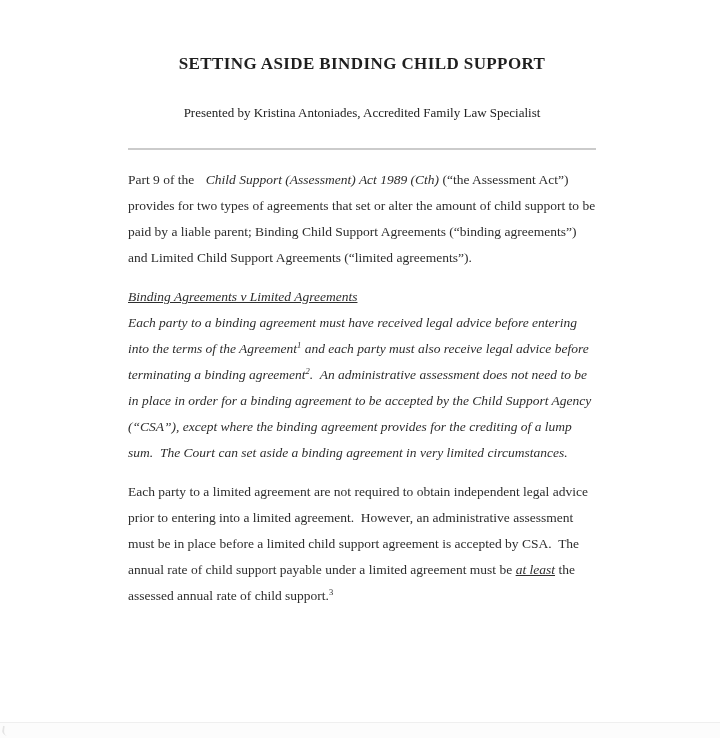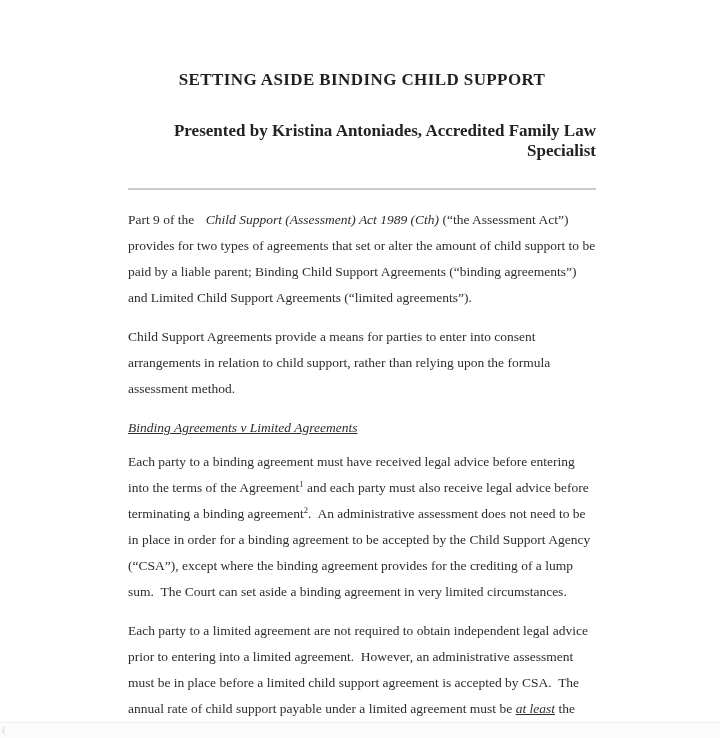--- a/index.html
+++ b/index.html
@@ -12,34 +12,34 @@
     width: 720px;
     height: 738px;
     background: #ffffff;
     overflow: hidden;
     font-family: "Liberation Serif", "DejaVu Serif", serif;
   }
   .content {
     padding: 46px 124px 0 128px;
   }
   h1.doc-title {
-    margin: 16px;
+    margin: 0;
     text-align: center;
     font-size: 17px;
     line-height: 35px;
     font-weight: bold;
     letter-spacing: 0.4px;
     color: #1f1f1f;
   }
   .title-line { display: block; }
   p.byline {
     margin: 24px 0 0 0;
-    text-align: right;
-    font-size: 17px;
-    font-weight: bold;
+    text-align: center;
+    font-size: 13px;
+    font-weight: normal;
     color: #222222;
   }
   hr.divider {
     margin: 27px 0 0 0;
     border: none;
     border-top: 2px solid #cbcbcb;
     height: 0;
   }
   .doc-body {
     margin-top: 17px;
@@ -51,21 +51,22 @@
     margin: 0 0 13px 0;
   }
   .doc-body h2.heading {
     margin: 0;
     font-size: 13.5px;
     line-height: 26px;
     font-weight: normal;
     color: #2d2d2d;
   }
   .doc-body h2.heading + p.paragraph {
-    margin-top: 8px;
+    margin-top: 0;
+    font-style: italic;
   }
   .u { text-decoration: underline; font-style: italic; }
   em { font-style: italic; margin-left: 8px; }
   sup.fn {
     font-size: 8.5px;
     vertical-align: super;
     line-height: 0;
   }
   .page-bottom-edge {
     position: absolute;
@@ -92,21 +93,20 @@
 
 <div class="page">
   <div class="content">
     <h1 class="doc-title">
       <span class="title-line">SETTING ASIDE BINDING CHILD SUPPORT</span>
     </h1>
     <p class="byline">Presented by Kristina Antoniades, Accredited Family Law Specialist</p>
     <hr class="divider">
     <div class="doc-body">
         <p class="paragraph"><span>Part 9 of the </span><em>Child Support (Assessment) Act 1989 (Cth)</em><span> (“the Assessment Act”) provides for two types of agreements that set or alter the amount of child support to be paid by a liable parent; Binding Child Support Agreements (“binding agreements”) and Limited Child Support Agreements (“limited agreements”).</span></p>
-        <p class="paragraph"><span>Child Support Agreements provide a means for parties to enter into consent arrangements in relation to child support, rather than relying upon the formula assessment method.</span></p>
         <h2 class="heading"><span class="u">Binding Agreements v Limited Agreements</span></h2>
         <p class="paragraph"><span>Each party to a binding agreement must have received legal advice before entering into the terms of the Agreement</span><sup class="fn">1</sup><span> and each party must also receive legal advice before terminating a binding agreement</span><sup class="fn">2</sup><span>.&nbsp; An administrative assessment does not need to be in place in order for a binding agreement to be accepted by the Child Support Agency (“CSA”), except where the binding agreement provides for the crediting of a lump sum.&nbsp; The Court can set aside a binding agreement in very limited circumstances.</span></p>
         <p class="paragraph"><span>Each party to a limited agreement are not required to obtain independent legal advice prior to entering into a limited agreement.&nbsp; However, an administrative assessment must be in place before a limited child support agreement is accepted by CSA.&nbsp; The annual rate of child support payable under a limited agreement must be </span><span class="u">at least</span><span> the assessed annual rate of child support.</span><sup class="fn">3</sup></p>
       </div>
   </div>
   <div class="page-bottom-edge"></div>
   <div class="corner-artifact"></div>
 </div>
 
 </body></html>

